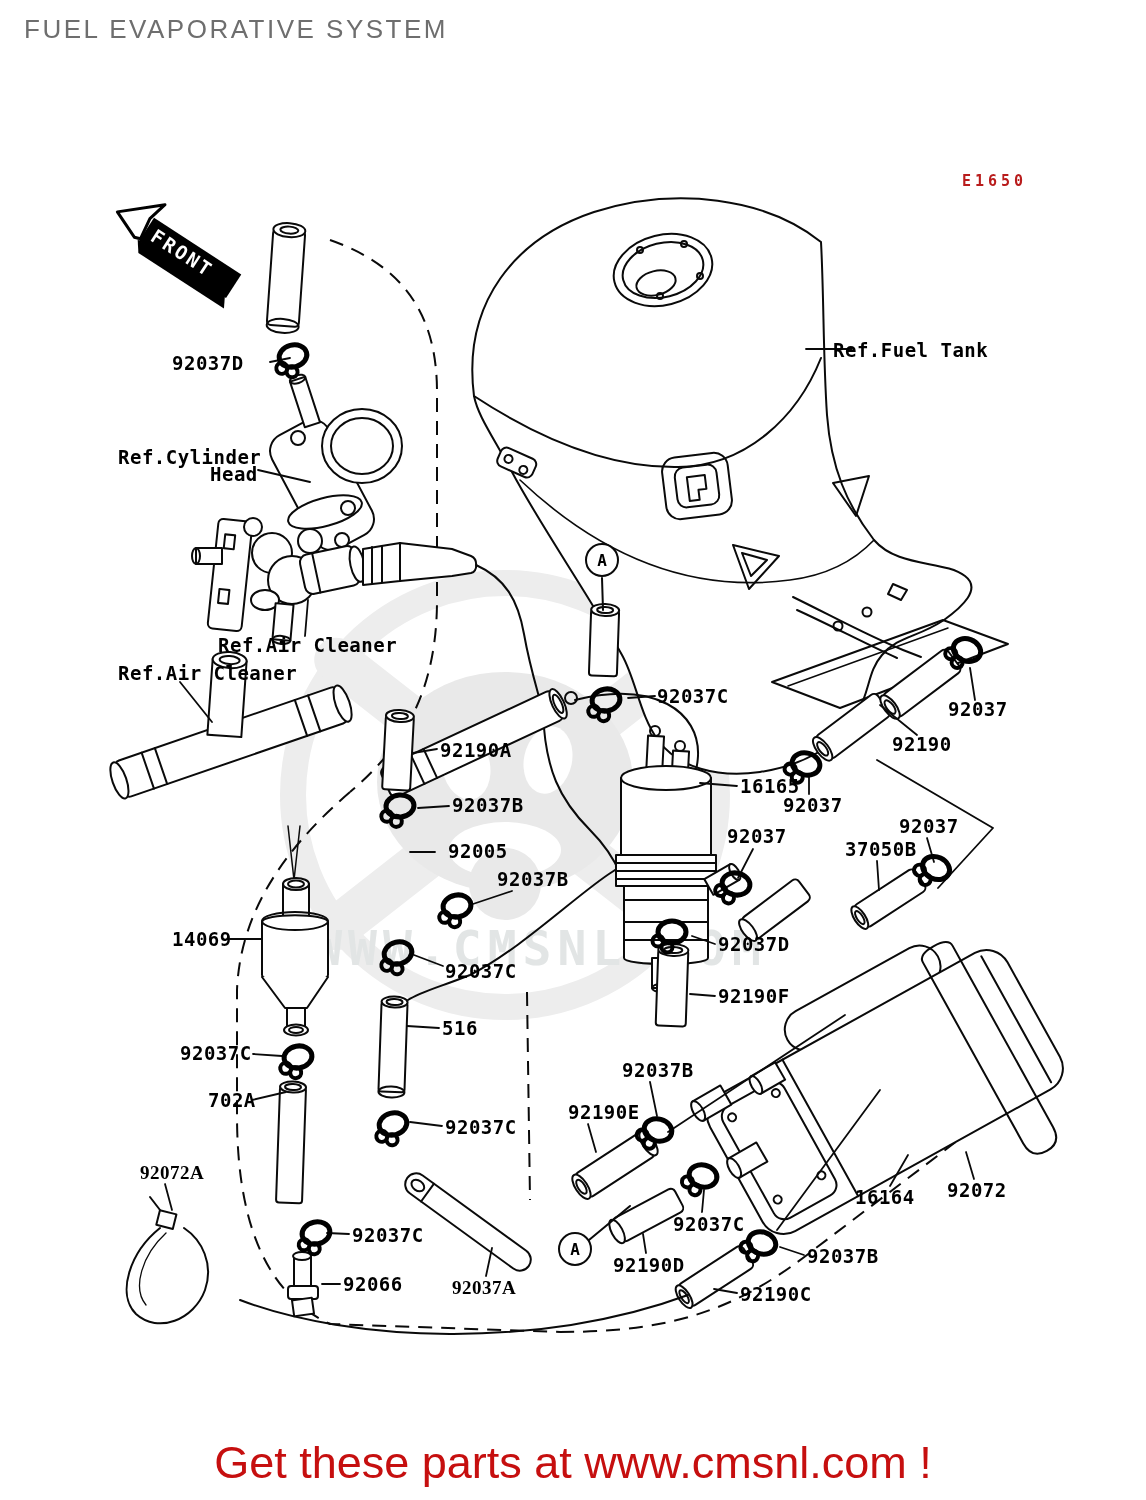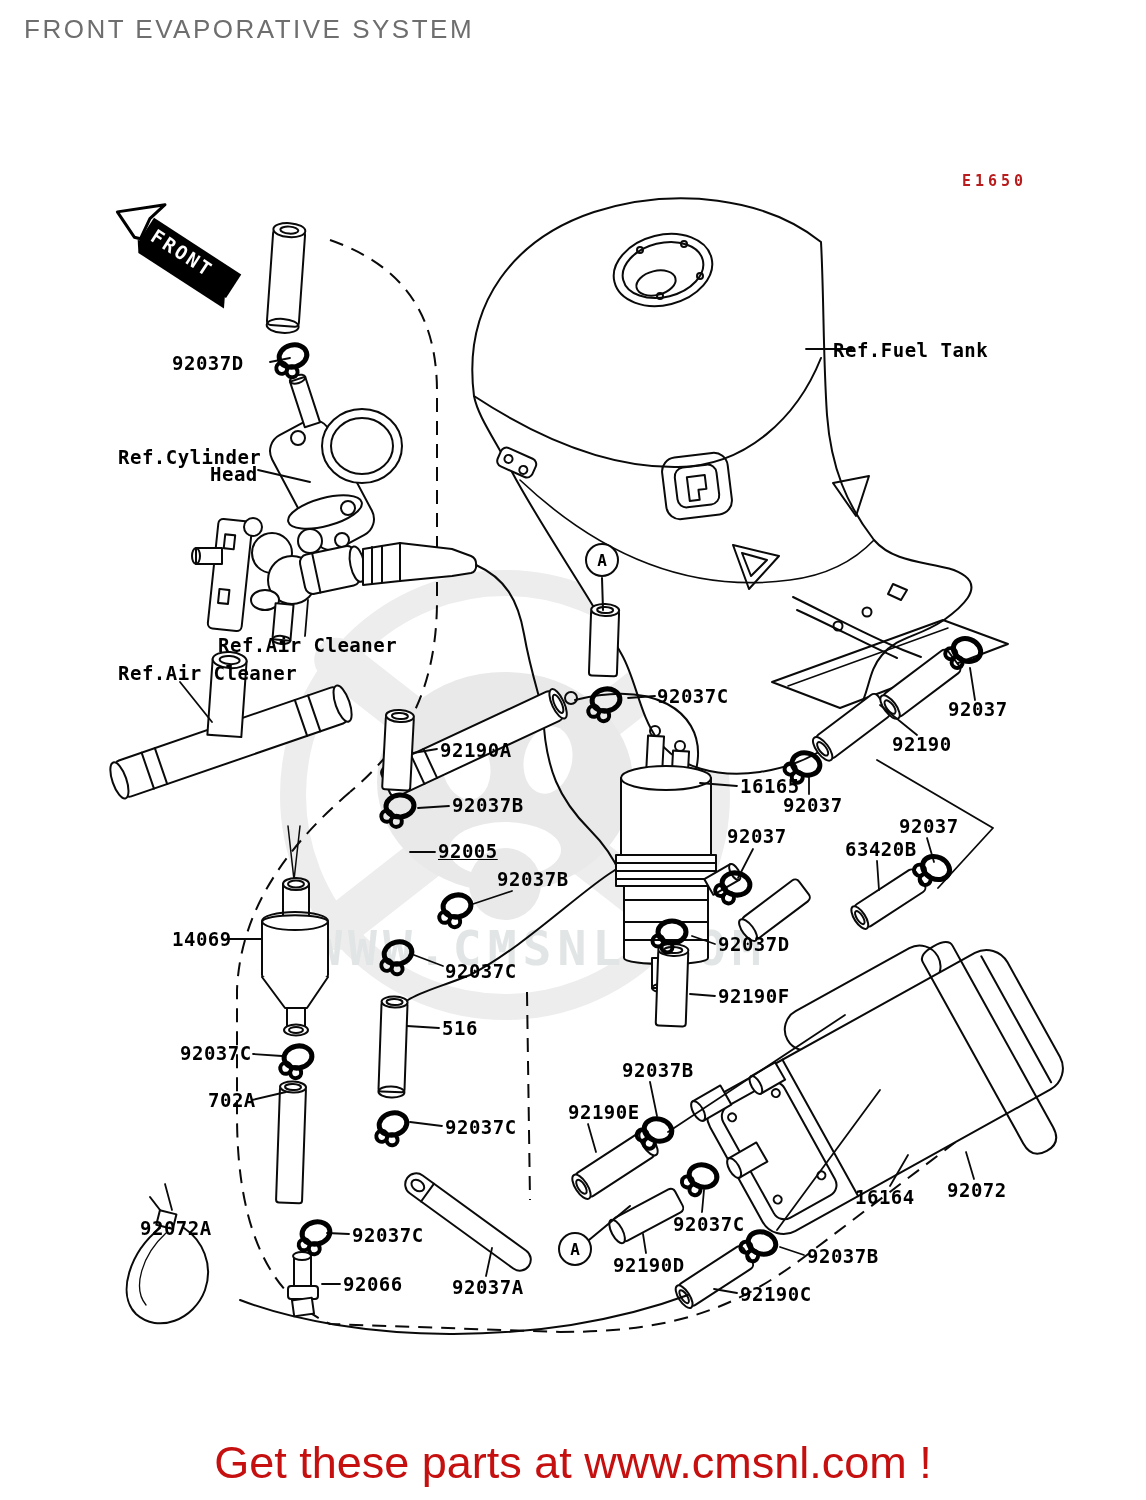--- a/index.html
+++ b/index.html
@@ -11,21 +11,21 @@
        letter-spacing:4px;color:#b91c1c;white-space:nowrap}
   .plabel{position:absolute;font-size:19px;font-weight:bold;letter-spacing:.5px;color:#000;
        white-space:nowrap;line-height:1}
   .footer-banner{position:absolute;left:0;top:1437px;width:100%;text-align:center;
        font-family:"Liberation Sans",sans-serif;font-size:45px;color:#c60f0f;white-space:nowrap}
   svg.art{position:absolute;left:0;top:0}
 </style>
 </head>
 <body>
 
-<div class="page-title">FRONT EVAPORATIVE SYSTEM</div>
+<div class="page-title">FUEL EVAPORATIVE SYSTEM</div>
 <div class="diagram-code">E1650</div>
 
 <svg class="art" width="1146" height="1500" viewBox="0 0 1146 1500">
   <defs>
     <g id="clampDef">
       <ellipse rx="14" ry="11" fill="none" stroke="#000" stroke-width="5"></ellipse>
       <circle cx="-14" cy="9" r="5.5" fill="none" stroke="#000" stroke-width="4"></circle>
       <circle cx="-5" cy="15" r="5.5" fill="none" stroke="#000" stroke-width="4"></circle>
     </g>
   </defs>
@@ -410,39 +410,39 @@
     <div class="plabel" style="left: 118px; top: 664px;">Ref.Air Cleaner</div>
     <div class="plabel" style="left: 833px; top: 341px; text-align: center;">Ref.Fuel Tank</div>
     <div class="plabel" style="left: 657px; top: 687px;">92037C</div>
     <div class="plabel" style="left: 948px; top: 700px;">92037</div>
     <div class="plabel" style="left: 892px; top: 735px;">92190</div>
     <div class="plabel" style="left: 440px; top: 741px;">92190A</div>
     <div class="plabel" style="left: 452px; top: 796px;">92037B</div>
     <div class="plabel" style="left: 740px; top: 777px;">16165</div>
     <div class="plabel" style="left: 783px; top: 796px;">92037</div>
     <div class="plabel" style="left: 727px; top: 827px;">92037</div>
-    <div class="plabel" style="left: 845px; top: 840px;">63420B</div>
+    <div class="plabel" style="left: 845px; top: 840px;">37050B</div>
     <div class="plabel" style="left: 899px; top: 817px;">92037</div>
-    <div class="plabel" style="left: 438px; top: 842px; text-decoration: underline;">92005</div>
+    <div class="plabel" style="left: 448px; top: 842px;">92005</div>
     <div class="plabel" style="left: 497px; top: 870px;">92037B</div>
     <div class="plabel" style="left: 172px; top: 930px;">14069</div>
     <div class="plabel" style="left: 445px; top: 962px;">92037C</div>
     <div class="plabel" style="left: 718px; top: 935px;">92037D</div>
     <div class="plabel" style="left: 718px; top: 987px;">92190F</div>
     <div class="plabel" style="left: 442px; top: 1019px;">516</div>
     <div class="plabel" style="left: 180px; top: 1044px;">92037C</div>
     <div class="plabel" style="left: 208px; top: 1091px;">702A</div>
     <div class="plabel" style="left: 445px; top: 1118px;">92037C</div>
     <div class="plabel" style="left: 622px; top: 1061px;">92037B</div>
     <div class="plabel" style="left: 568px; top: 1103px;">92190E</div>
-    <div class="plabel" style="left: 140px; top: 1219px;">92072A</div>
+    <div class="plabel" style="left: 140px; top: 1163px; font-family: Liberation Serif, serif;">92072A</div>
     <div class="plabel" style="left: 855px; top: 1188px;">16164</div>
     <div class="plabel" style="left: 947px; top: 1181px; text-align: center;">92072</div>
     <div class="plabel" style="left: 673px; top: 1215px;">92037C</div>
     <div class="plabel" style="left: 352px; top: 1226px;">92037C</div>
     <div class="plabel" style="left: 613px; top: 1256px;">92190D</div>
     <div class="plabel" style="left: 807px; top: 1247px;">92037B</div>
     <div class="plabel" style="left: 343px; top: 1275px;">92066</div>
-    <div class="plabel" style="left: 452px; top: 1278px;">92037A</div>
+    <div class="plabel" style="left: 452px; top: 1278px; font-family: Liberation Serif, serif;">92037A</div>
     <div class="plabel" style="left: 740px; top: 1285px;">92190C</div>
   </div>
 
 <div class="footer-banner">Get these parts at www.cmsnl.com !</div>
 
 </body></html>

